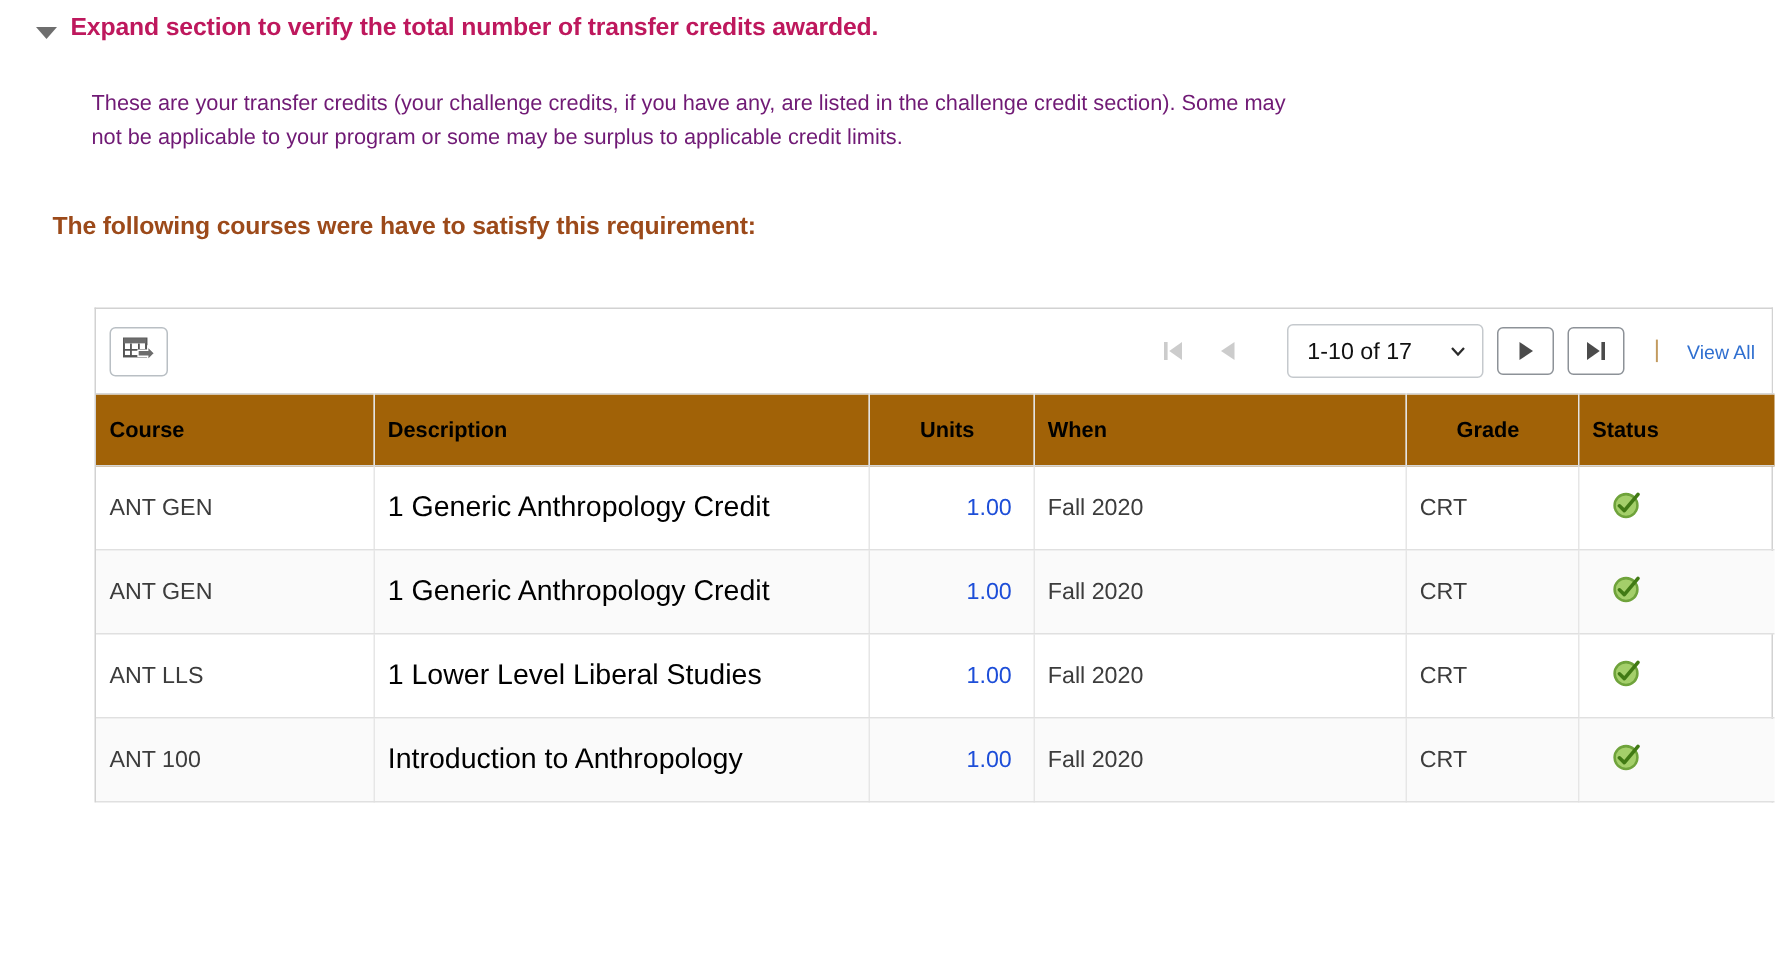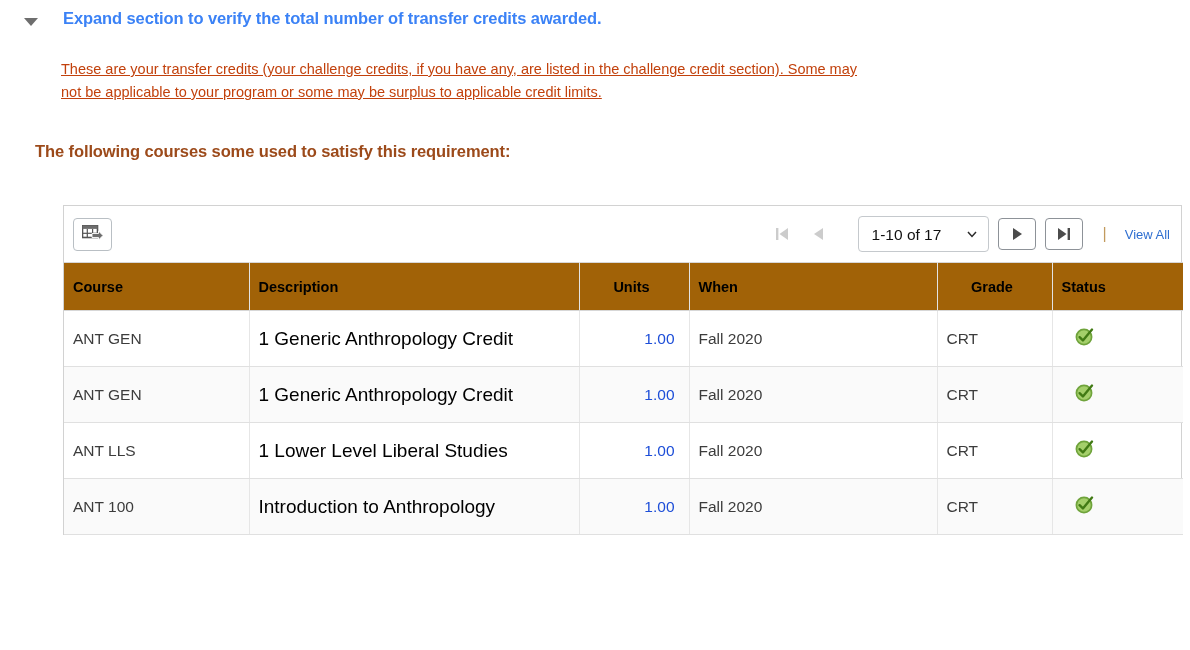--- a/index.html
+++ b/index.html
@@ -39,38 +39,36 @@
     top: 6px;
     width: 0;
     height: 0;
     border-left: 7px solid transparent;
     border-right: 7px solid transparent;
     border-top: 8px solid #6e6e6e;
   }
   .section-title {
     font-size: 16.5px;
     font-weight: bold;
-    color: #3b82f6;
+    color: #be185d;
     letter-spacing: -0.1px;
     line-height: 20px;
     white-space: nowrap;
-    margin-left: 16px;
   }
 
   
   .intro-wrap {
     padding: 0 0 0 61px;
     margin-top: 28px;
   }
   .intro-text {
     width: 812px;
     font-size: 14.5px;
     line-height: 23px;
-    color: #c2410c;
-    text-decoration: underline;
+    color: #701a75;
   }
 
   
   .sub-heading {
     margin-top: 38px;
     padding-left: 35px;
     font-size: 16.5px;
     font-weight: bold;
     color: #9c4a1a;
     letter-spacing: -0.1px;
@@ -251,21 +249,21 @@
 
 <div class="section-header">
   <div class="collapse-toggle"></div>
   <div class="section-title">Expand section to verify the total number of transfer credits awarded.</div>
 </div>
 
 <div class="intro-wrap">
   <div class="intro-text">These are your transfer credits (your challenge credits, if you have any, are listed in the challenge credit section). Some may not be applicable to your program or some may be surplus to applicable credit limits.</div>
 </div>
 
-<div class="sub-heading">The following courses some used to satisfy this requirement:</div>
+<div class="sub-heading">The following courses were have to satisfy this requirement:</div>
 
 <div class="grid-wrap">
   <div class="grid">
 
     <div class="grid-toolbar">
 
       <div class="toolbar-left">
         <div class="icon-btn" title="Download to spreadsheet">
           <svg width="22" height="18" viewBox="0 0 22 18">
             <rect x="0.5" y="0.5" width="15" height="12" fill="#ffffff" stroke="#545454" stroke-width="1.6"></rect>

